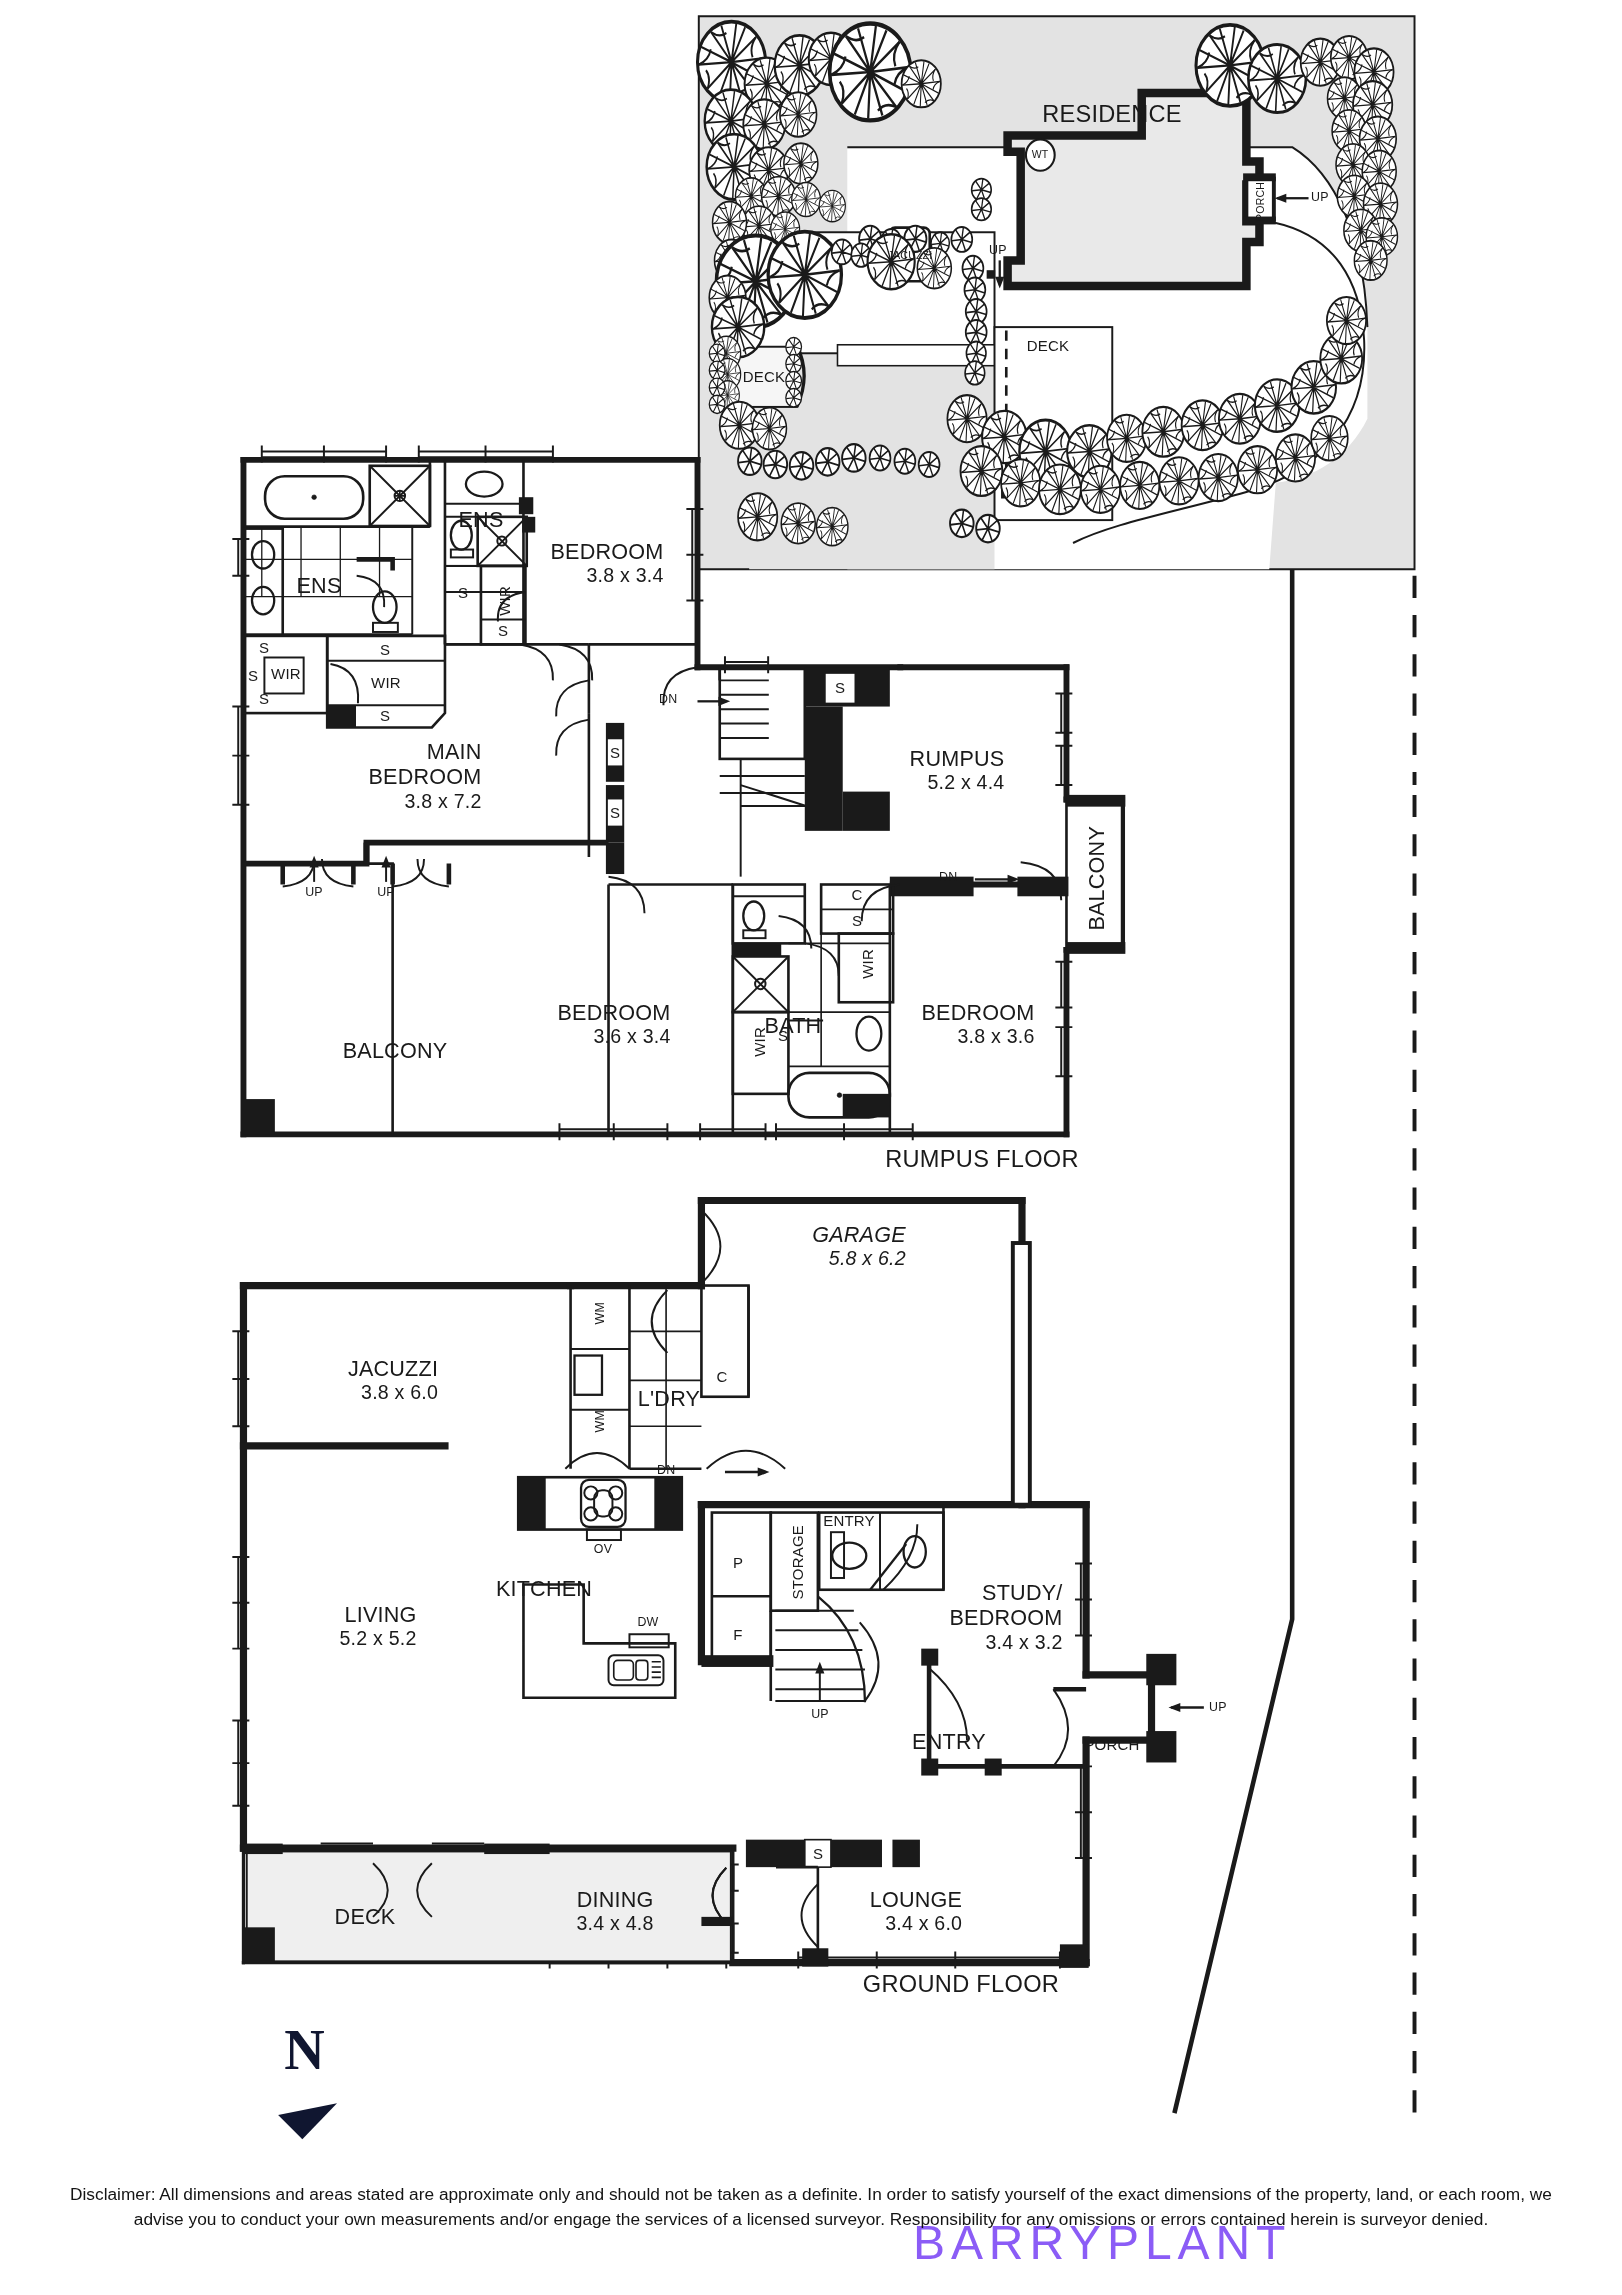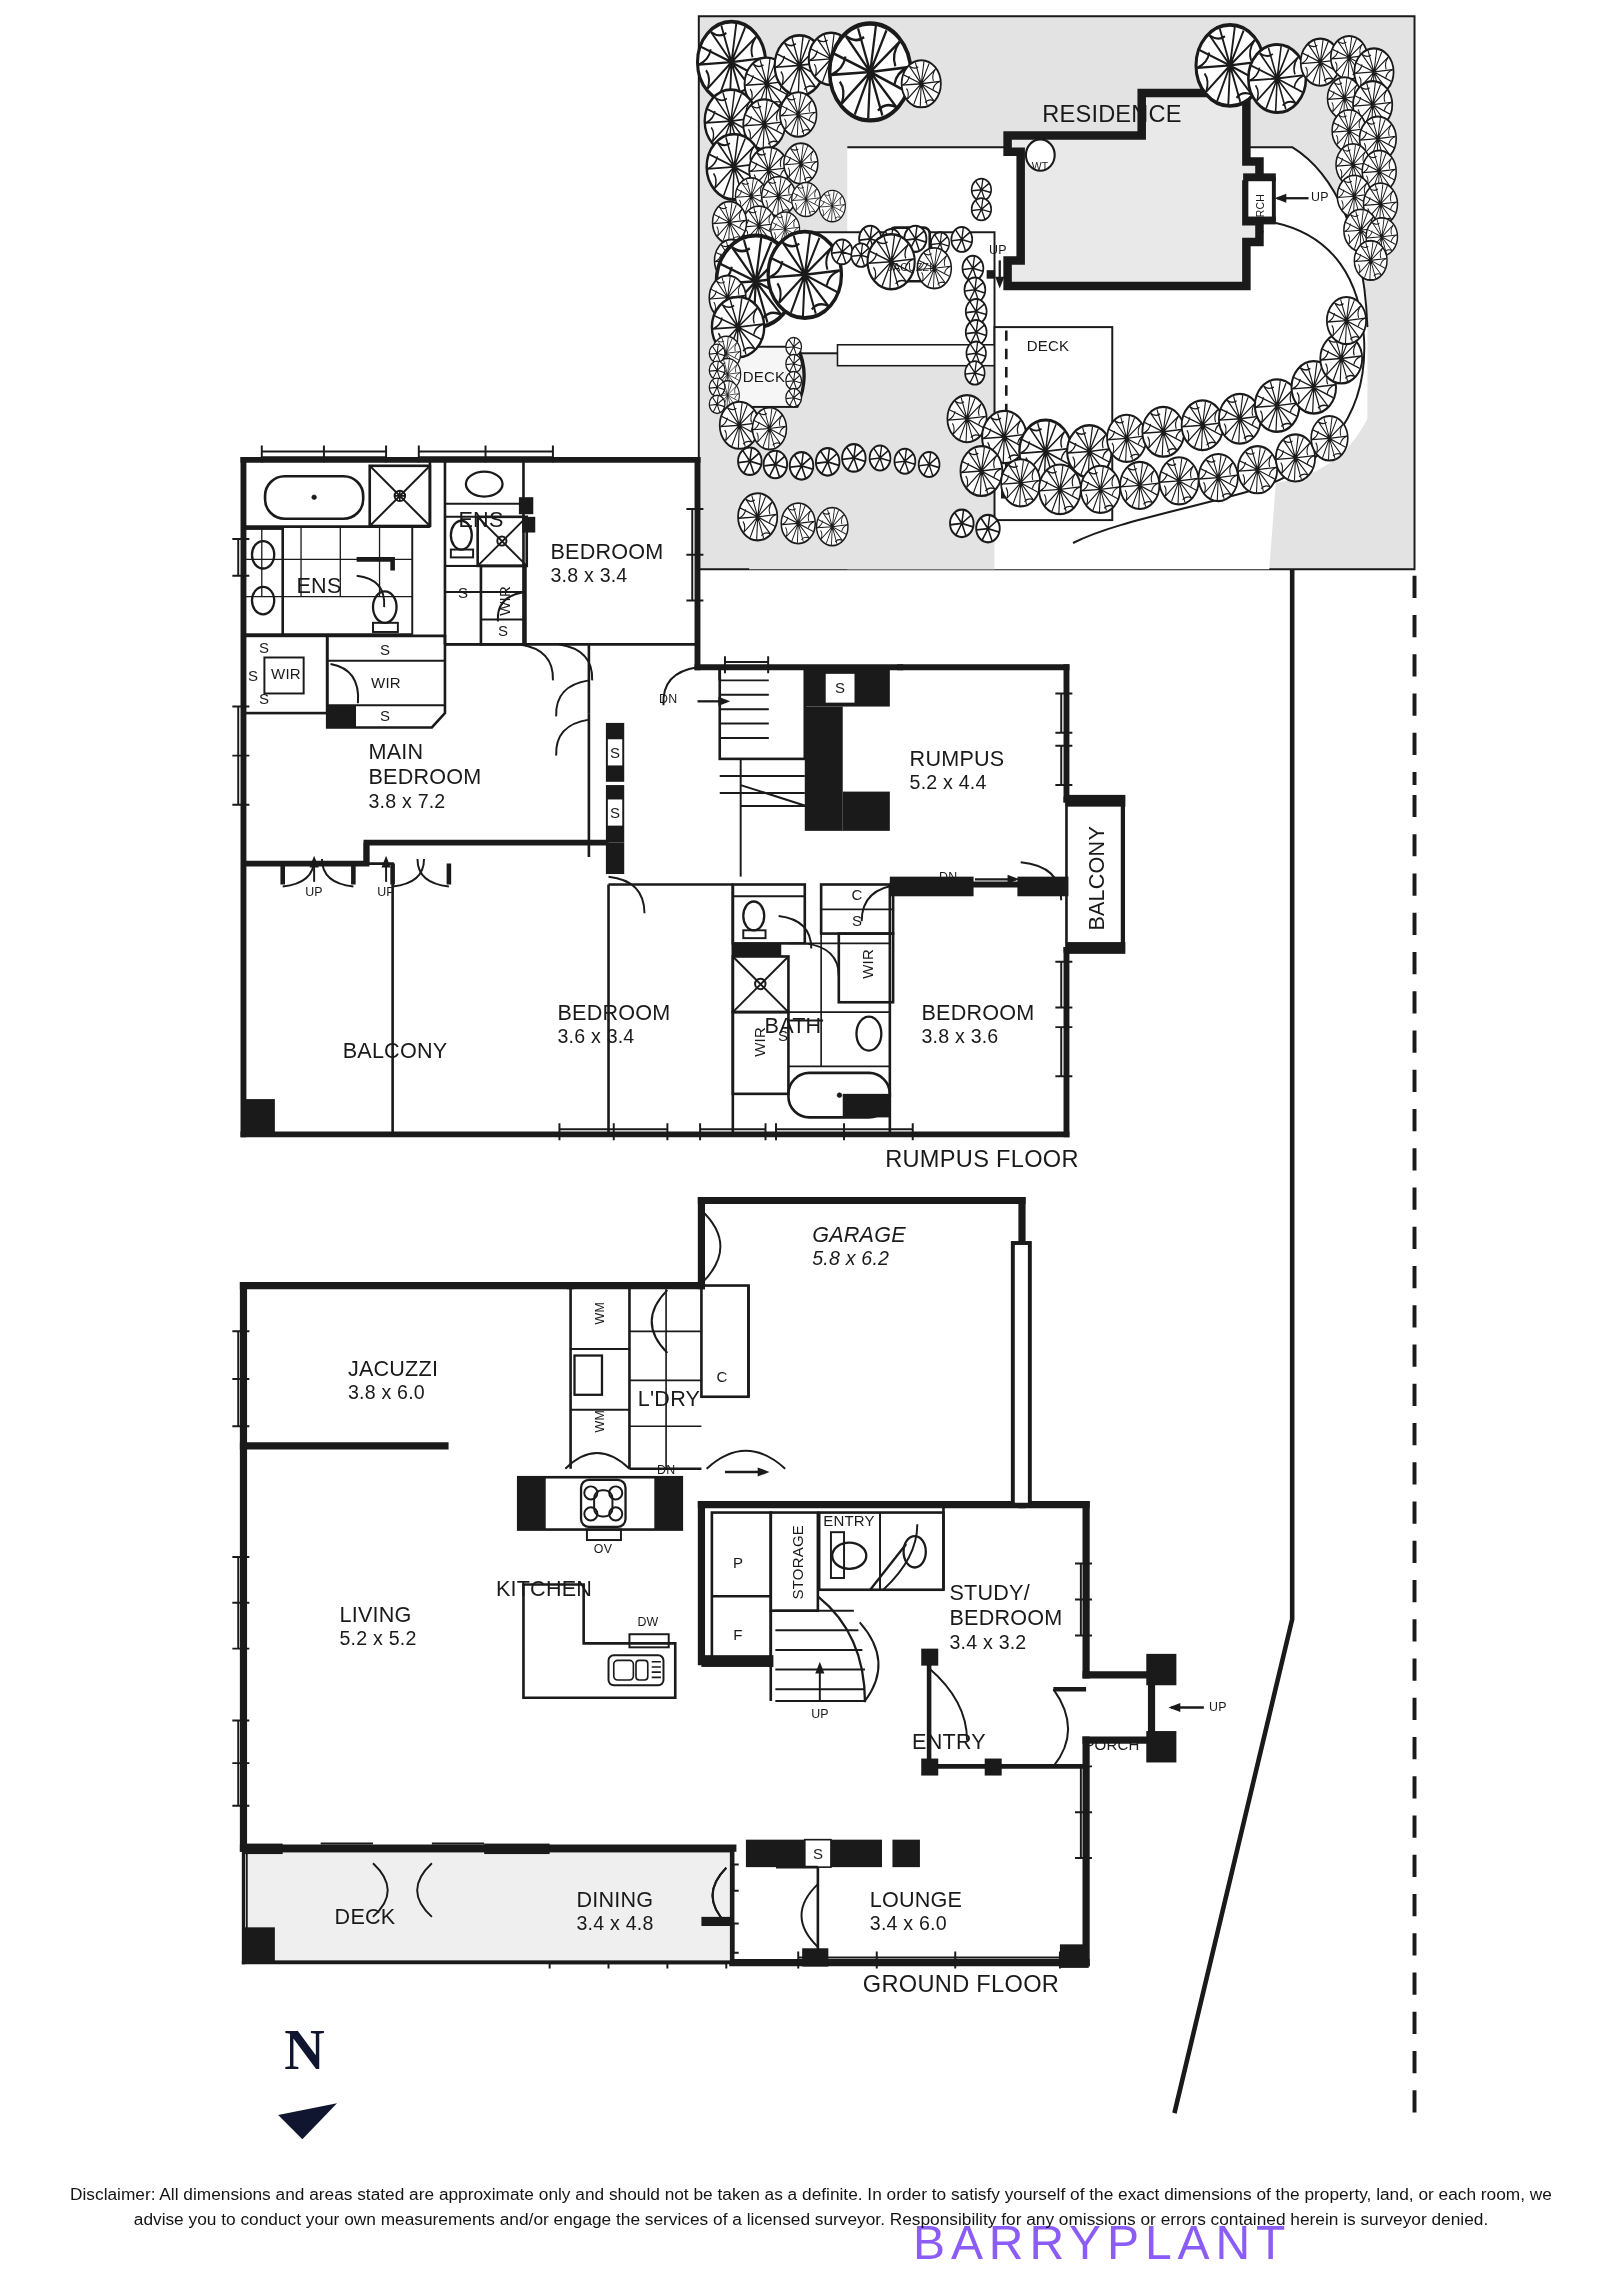--- a/index.html
+++ b/index.html
@@ -4,26 +4,26 @@
 <style>
   html,body{margin:0;padding:0;background:#fff;}
   body{
     width:1622px;height:2295px;position:relative;overflow:hidden;
     font-family:"Liberation Sans",sans-serif;color:#1a1a1a;
   }
   .plan{position:absolute;inset:0;}
   svg{display:block;}
   .lbl{position:absolute;font-family:"Liberation Sans",sans-serif;color:#1a1a1a;
        white-space:nowrap;letter-spacing:0.2px;}
-  .rm{font-size:21.6px;font-weight:400;text-align:left;line-height:1.18;}
+  .rm{font-size:21.6px;font-weight:400;text-align:right;line-height:1.18;}
   .rm .dim{font-size:19.6px;display:block;}
   .rm.big{font-size:23.6px;}
   .sm{font-size:15px;}
   .xs{font-size:12.4px;}
-  .tiny{font-size:10.5px;margin-top:12px;}
+  .tiny{font-size:10.5px;}
   .vert{writing-mode:vertical-rl;transform:rotate(180deg);}
   .floorlabel{font-size:23.6px;letter-spacing:0.3px;}
   .ctr{transform:translateX(-50%);}
   #disclaimer{
     position:absolute;left:0;right:0;top:2182px;text-align:center;
     font-size:17.3px;line-height:1.45;color:#141414;
     padding:0 62px;box-sizing:border-box;
   }
   #watermark{
     position:absolute;left:913px;top:2215px;

